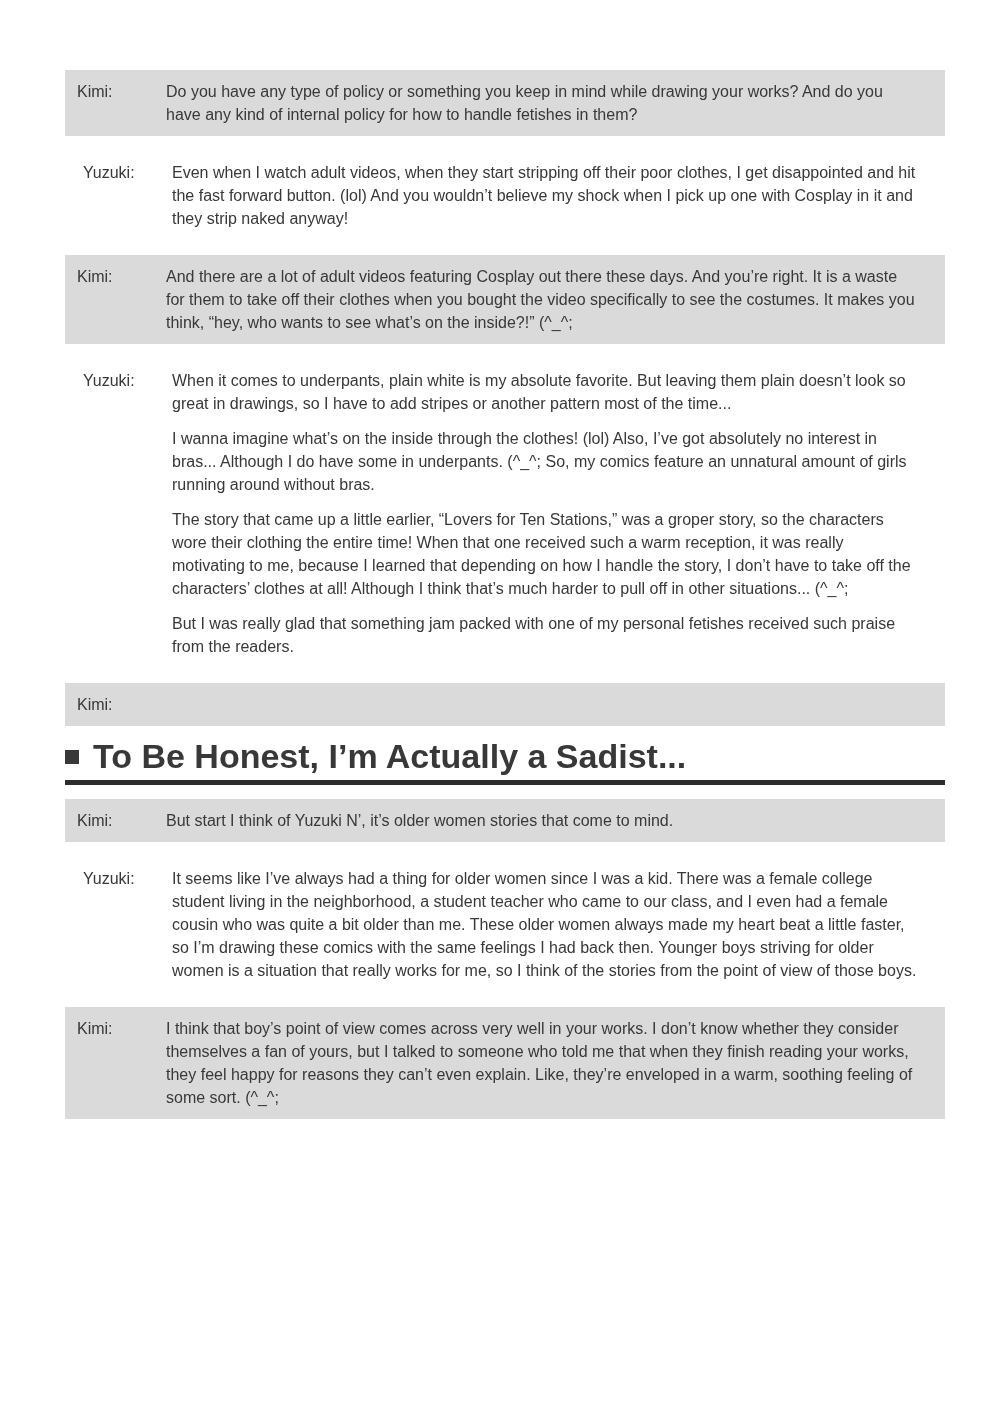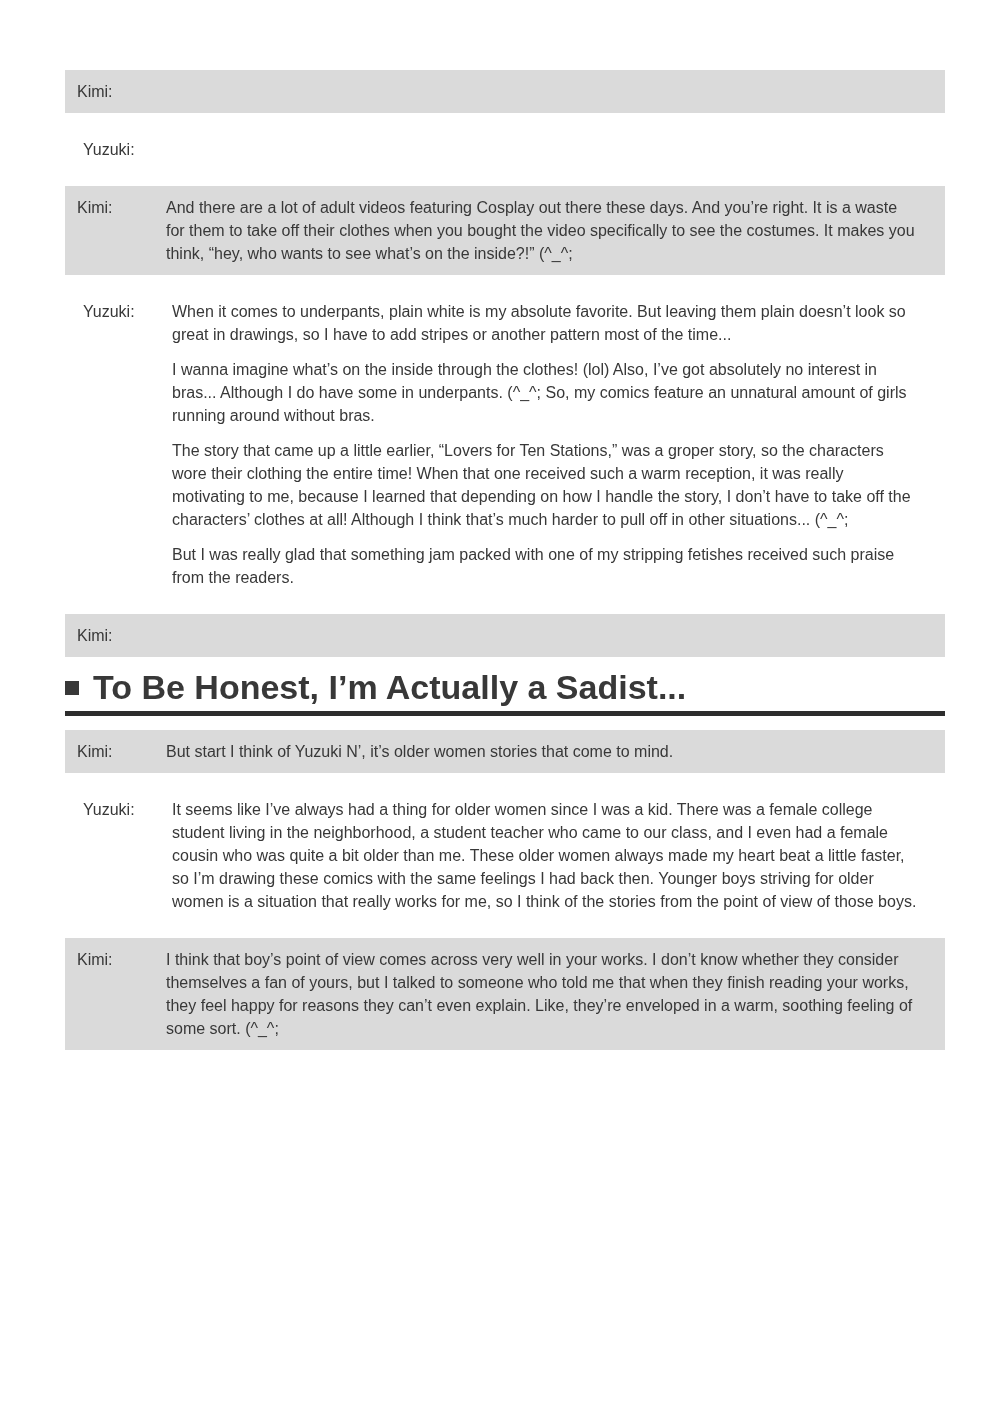--- a/index.html
+++ b/index.html
@@ -69,39 +69,43 @@
     margin: 0 0 14px 0;
   }
 </style>
 </head>
 <body>
 
 <div class="page">
   <div id="content">
       <section class="qa shaded">
         <div class="speaker">Kimi:</div>
+        <div class="speech">
+          <p>Do you have any type of policy or something you keep in mind while drawing your works? And do you have any kind of internal policy for how to handle fetishes in them?</p>
+        </div>
       </section>
       <section class="qa">
         <div class="speaker">Yuzuki:</div>
         <div class="speech">
+          <p>Even when I watch adult videos, when they start stripping off their poor clothes, I get disappointed and hit the fast forward button. (lol) And you wouldn’t believe my shock when I pick up one with Cosplay in it and they strip naked anyway!</p>
         </div>
       </section>
       <section class="qa shaded">
         <div class="speaker">Kimi:</div>
         <div class="speech">
           <p>And there are a lot of adult videos featuring Cosplay out there these days. And you’re right. It is a waste for them to take off their clothes when you bought the video specifically to see the costumes. It makes you think, “hey, who wants to see what’s on the inside?!” (^_^;</p>
         </div>
       </section>
       <section class="qa">
         <div class="speaker">Yuzuki:</div>
         <div class="speech">
           <p>When it comes to underpants, plain white is my absolute favorite. But leaving them plain doesn’t look so great in drawings, so I have to add stripes or another pattern most of the time...</p>
           <p>I wanna imagine what’s on the inside through the clothes! (lol) Also, I’ve got absolutely no interest in bras... Although I do have some in underpants. (^_^; So, my comics feature an unnatural amount of girls running around without bras.</p>
           <p>The story that came up a little earlier, “Lovers for Ten Stations,” was a groper story, so the characters wore their clothing the entire time! When that one received such a warm reception, it was really motivating to me, because I learned that depending on how I handle the story, I don’t have to take off the characters’ clothes at all! Although I think that’s much harder to pull off in other situations... (^_^;</p>
-          <p>But I was really glad that something jam packed with one of my stripping fetishes received such praise from the readers.</p>
+          <p>But I was really glad that something jam packed with one of my personal fetishes received such praise from the readers.</p>
         </div>
       </section>
       <section class="qa shaded">
         <div class="speaker">Kimi:</div>
       </section>
       <h2 class="section-heading">
         <span class="square-bullet"></span>
         <span>To Be Honest, I’m Actually a Sadist...</span>
       </h2>
       <div class="section-rule"></div>

